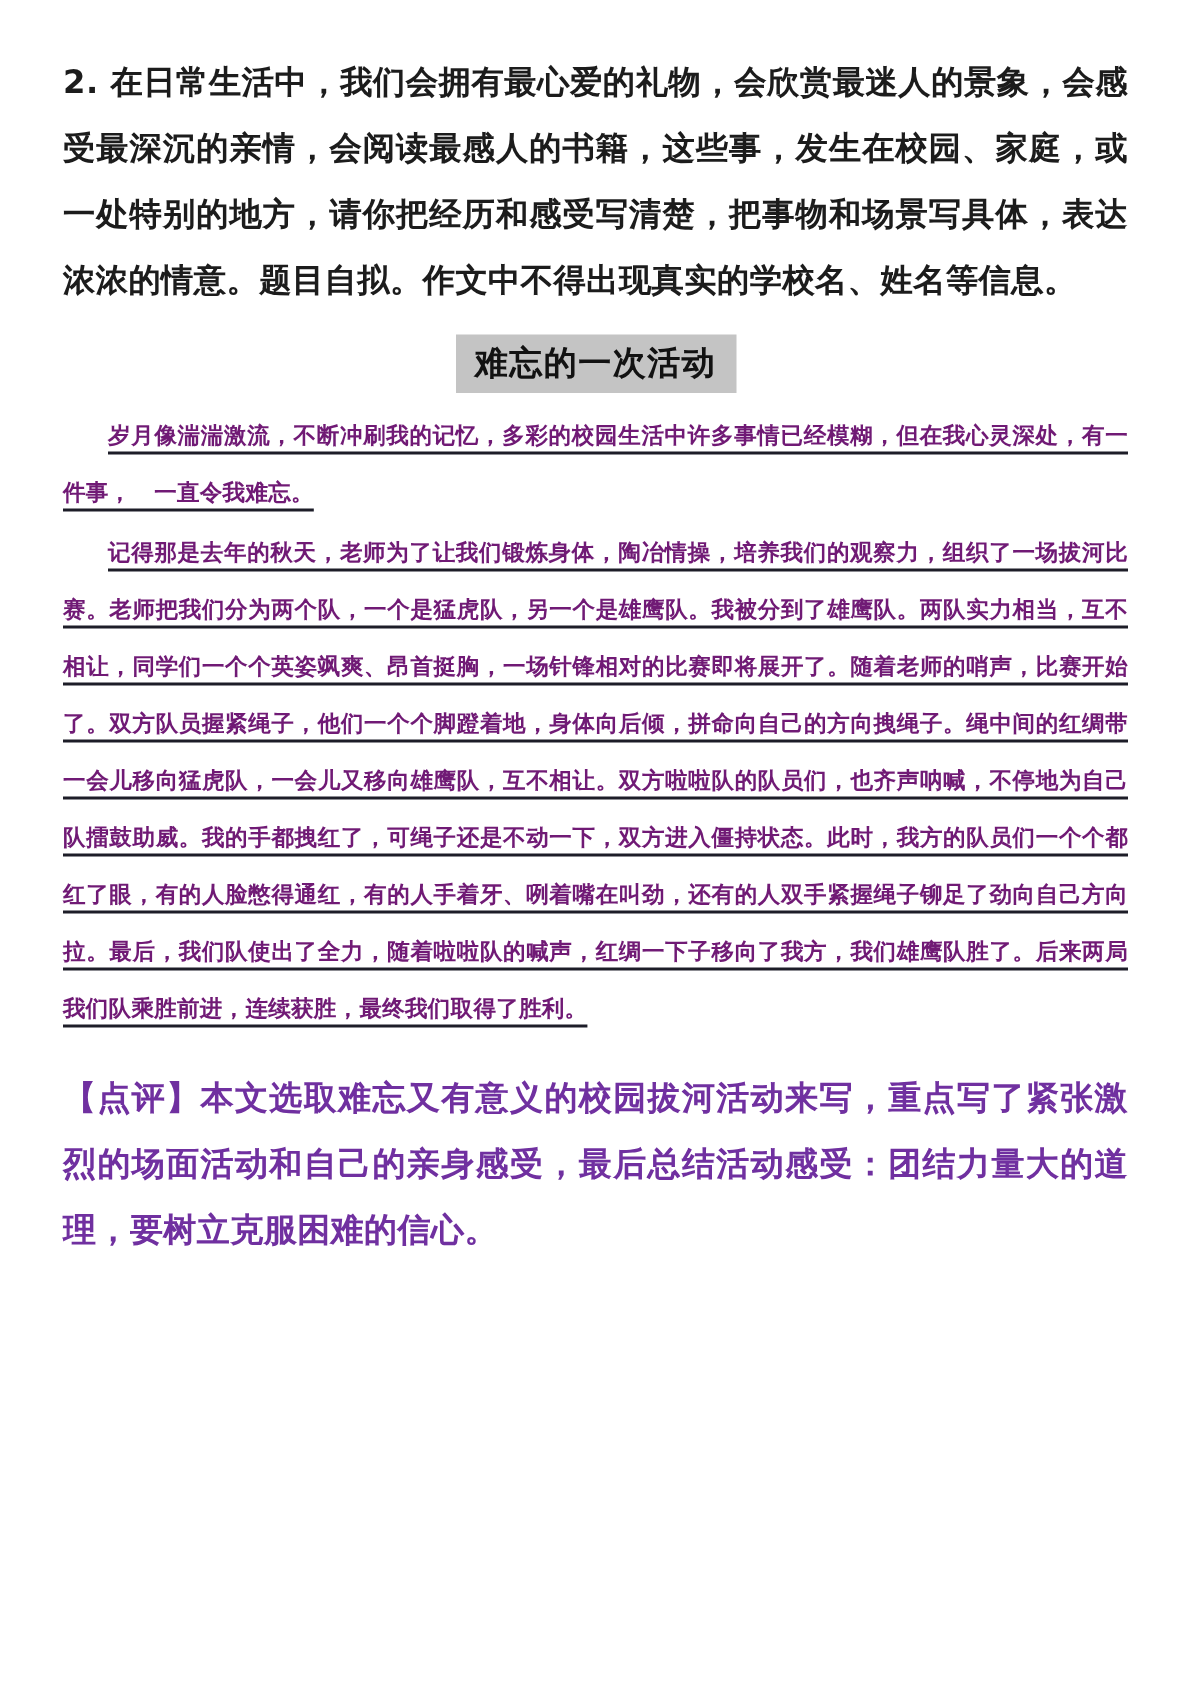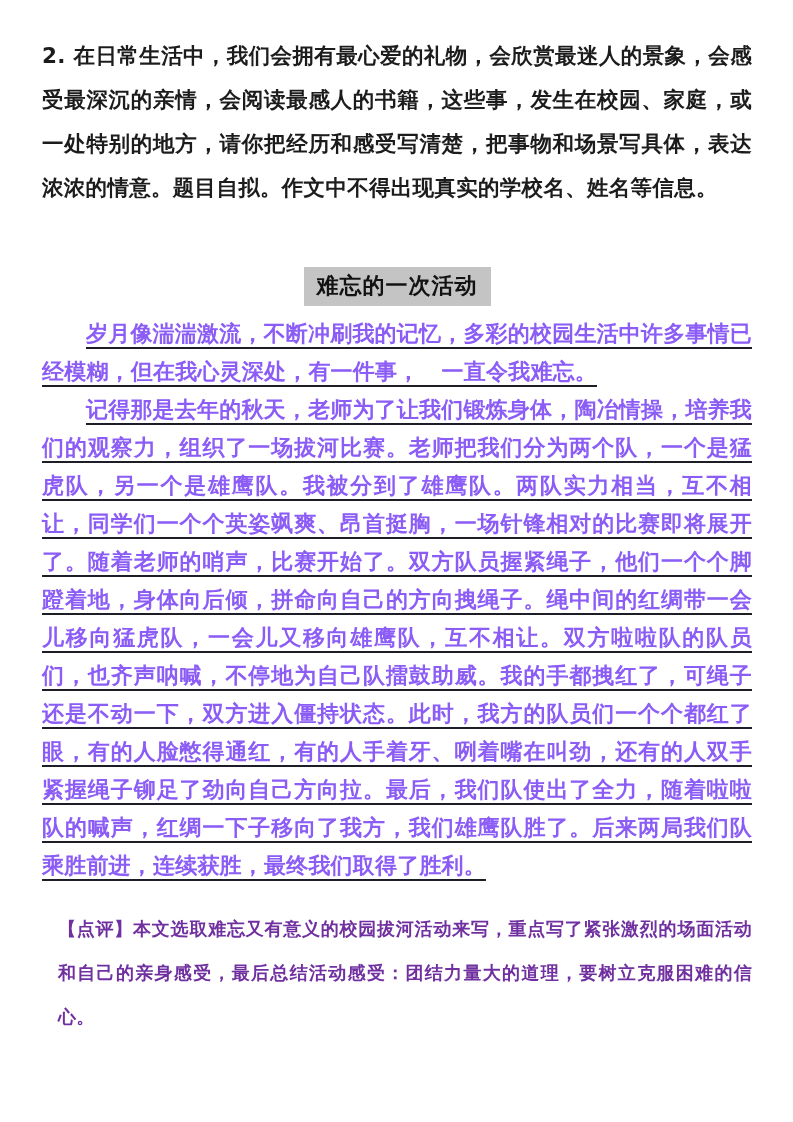--- a/index.html
+++ b/index.html
@@ -34,41 +34,40 @@
     margin: 13px 0 9px 0;
   }
   .essay-title {
     display: inline-block;
     background: #c4c4c4;
     color: #121212;
     font-size: 22px;
     font-weight: bold;
     padding: 4px 13px 5px 13px;
     letter-spacing: 1px;
-    margin-top: 44px;
   }
   .essay {
     margin: 0;
-    color: #8b5cf6;
-    font-size: 22px;
+    color: #701a75;
+    font-size: 15px;
     font-weight: bold;
     line-height: 38px;
     text-align: justify;
     text-indent: 2em;
     letter-spacing: 0.2px;
     text-decoration: underline;
     text-decoration-color: #1d1d28;
     text-decoration-thickness: 2px;
     text-underline-offset: 6px;
   }
-  .essay + .essay { margin-top: 2px; font-family: Liberation Mono, monospace; }
+  .essay + .essay { margin-top: 2px; }
   .comment {
-    margin: 20px 0 0 16px;
+    margin: 20px 0 0 0;
     color: #7030a0;
-    font-size: 18px;
+    font-size: 22px;
     font-weight: bold;
     line-height: 44px;
     text-align: justify;
     letter-spacing: 0.3px;
   }
 </style>
 </head>
 <body>
 
 <div class="page">

